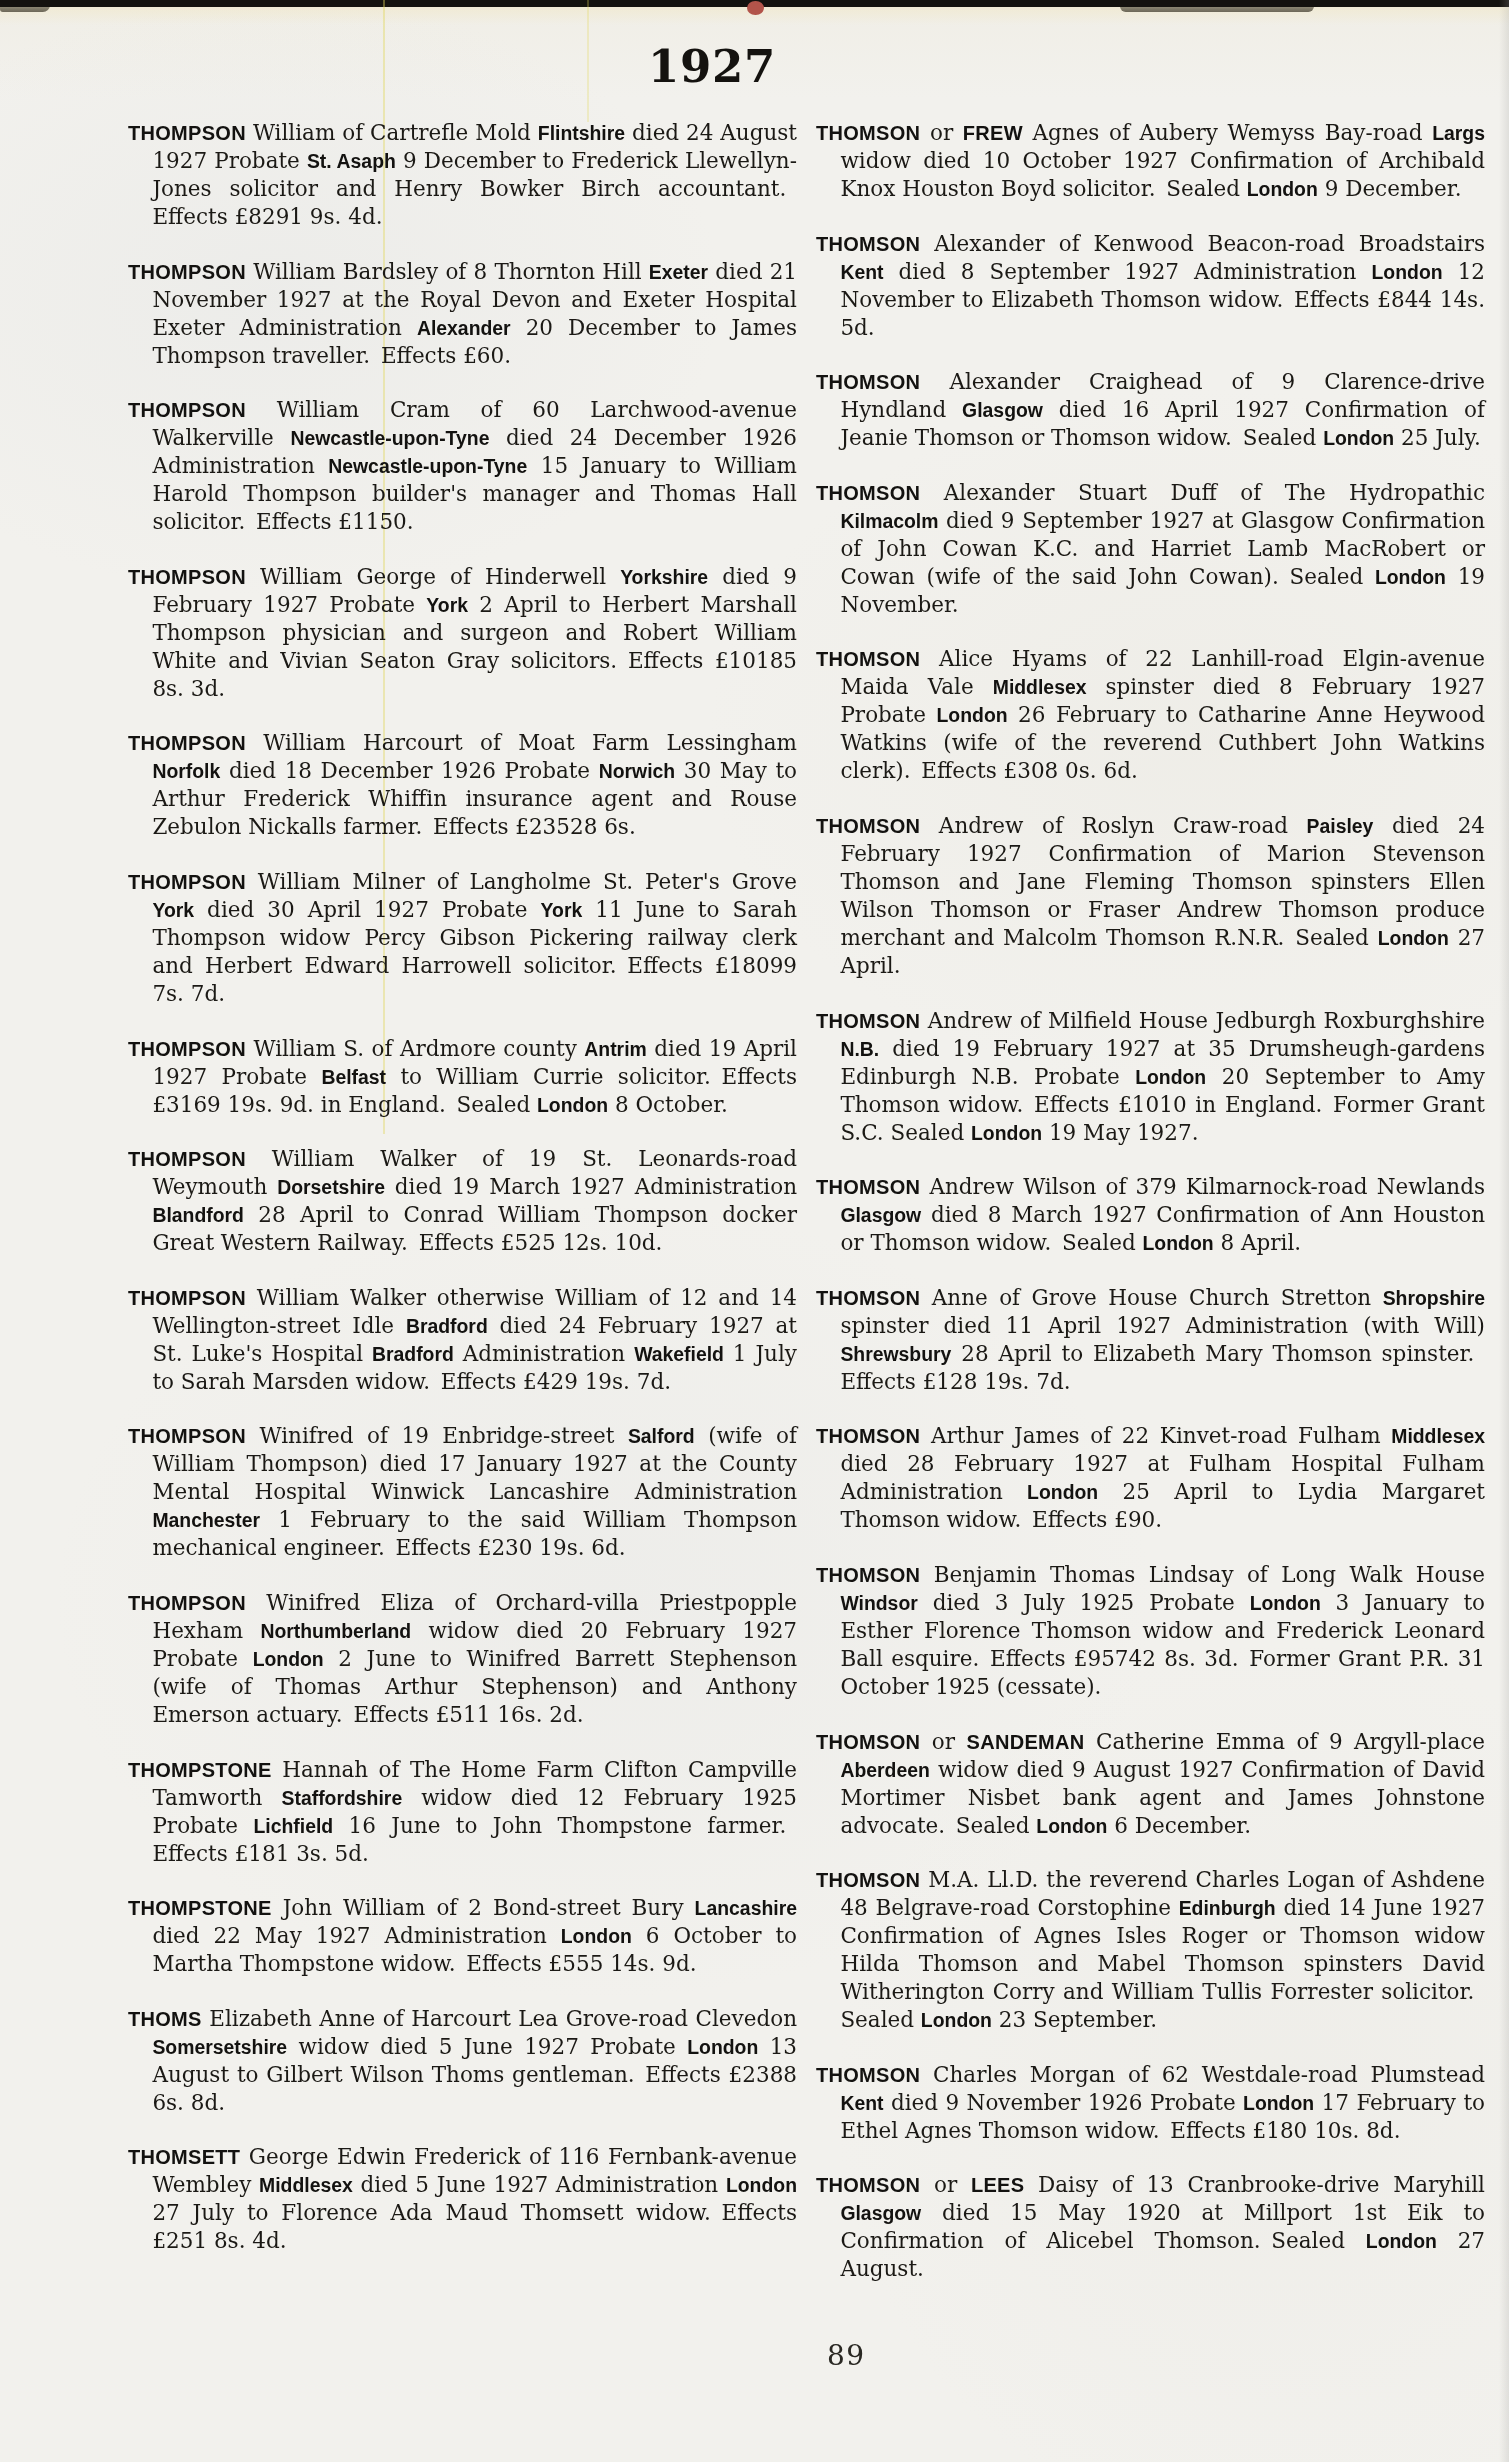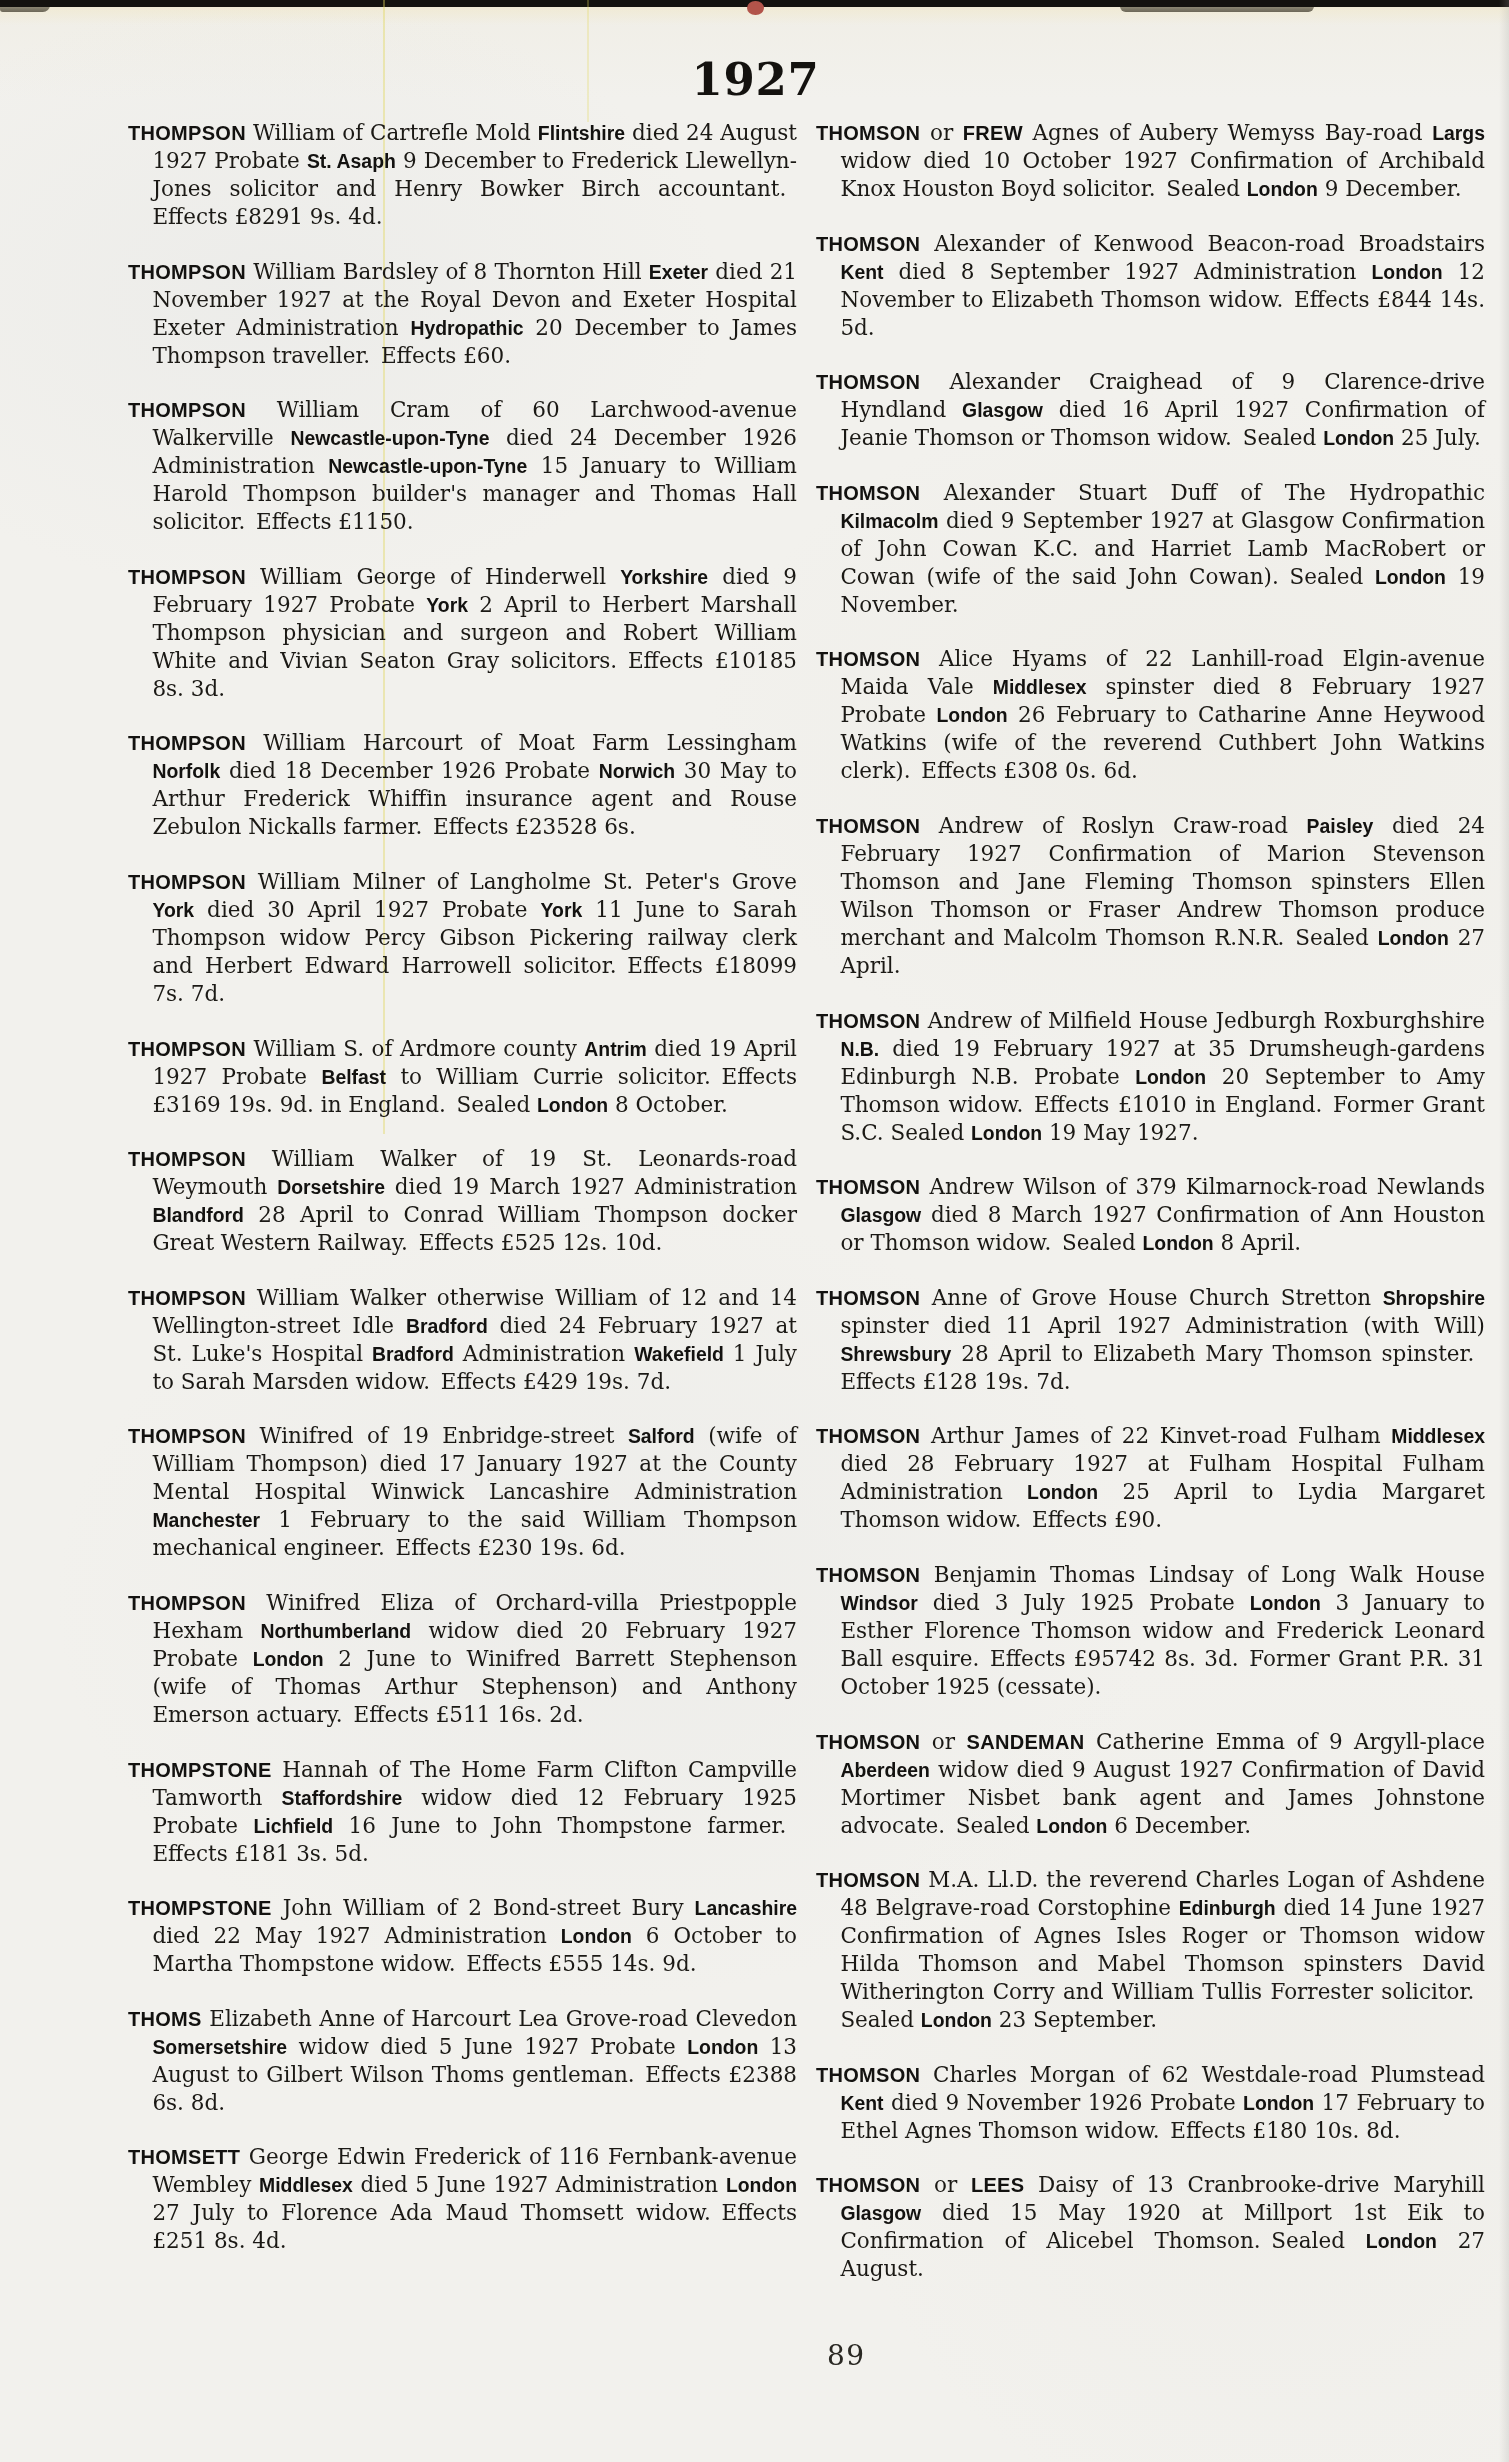--- a/index.html
+++ b/index.html
@@ -41,24 +41,24 @@
     border-radius:50%;
   }
   .fold-line{position:absolute;width:2.2px;}
   .fold-a{left:383px;top:0;height:1134px;background:rgba(226,215,90,0.40);}
   .fold-b{left:587px;top:0;height:122px;background:rgba(226,215,90,0.28);}
   .right-edge-shade{
     position:absolute;right:0;top:0;width:11.5px;height:2462px;
     background:linear-gradient(90deg, rgba(160,160,158,0) 0%, rgba(160,160,158,0.25) 100%);
   }
   .year{
-    position:absolute;left:648px;top:53px;width:215px;
+    position:absolute;left:648px;top:40px;width:215px;
     font-family:"DejaVu Serif", serif;
     font-weight:700;font-size:45px;letter-spacing:0.7px;
-    color:#14120f;text-align:center;
+    color:#14120f;text-align:left;
   }
   .col{
     position:absolute;top:119px;width:669px;
     font-size:21.5px;line-height:28px;
     text-align:justify;color:#1b1915;
   }
   .col-left{left:128px;}
   .col-right{left:816px;}
   .entry{
     margin:0 0 26.6px 0;
@@ -89,21 +89,21 @@
   <div class="cream-band"></div>
   <div class="ink-dot" style="background: rgb(178, 84, 74);"></div>
   <div class="fold-line fold-a"></div>
   <div class="fold-line fold-b"></div>
   <div class="right-edge-shade"></div>
 
   <div class="year">1927</div>
 
   <div class="col col-left" id="col-left">
       <p class="entry"><span class="seg-s">THOMPSON</span><span class="seg-n"> William of Cartrefle Mold </span><span class="seg-b">Flintshire</span><span class="seg-n"> died 24 August 1927 Probate </span><span class="seg-b">St. Asaph</span><span class="seg-n"> 9 December to Frederick Llewellyn-Jones solicitor and Henry Bowker Birch accountant. Effects £8291 9s. 4d.</span></p>
-      <p class="entry"><span class="seg-s">THOMPSON</span><span class="seg-n"> William Bardsley of 8 Thornton Hill </span><span class="seg-b">Exeter</span><span class="seg-n"> died 21 November 1927 at the Royal Devon and Exeter Hospital Exeter Administration </span><span class="seg-b">Hydropathic</span><span class="seg-n"> 20 December to James Thompson traveller. Effects £60.</span></p>
+      <p class="entry"><span class="seg-s">THOMPSON</span><span class="seg-n"> William Bardsley of 8 Thornton Hill </span><span class="seg-b">Exeter</span><span class="seg-n"> died 21 November 1927 at the Royal Devon and Exeter Hospital Exeter Administration </span><span class="seg-b">Alexander</span><span class="seg-n"> 20 December to James Thompson traveller. Effects £60.</span></p>
       <p class="entry"><span class="seg-s">THOMPSON</span><span class="seg-n"> William Cram of 60 Larchwood-avenue Walkerville </span><span class="seg-b">Newcastle-upon-Tyne</span><span class="seg-n"> died 24 December 1926 Administration </span><span class="seg-b">Newcastle-upon-Tyne</span><span class="seg-n"> 15 January to William Harold Thompson builder's manager and Thomas Hall solicitor. Effects £1150.</span></p>
       <p class="entry"><span class="seg-s">THOMPSON</span><span class="seg-n"> William George of Hinderwell </span><span class="seg-b">Yorkshire</span><span class="seg-n"> died 9 February 1927 Probate </span><span class="seg-b">York</span><span class="seg-n"> 2 April to Herbert Marshall Thompson physician and surgeon and Robert William White and Vivian Seaton Gray solicitors. Effects £10185 8s. 3d.</span></p>
       <p class="entry"><span class="seg-s">THOMPSON</span><span class="seg-n"> William Harcourt of Moat Farm Lessingham </span><span class="seg-b">Norfolk</span><span class="seg-n"> died 18 December 1926 Probate </span><span class="seg-b">Norwich</span><span class="seg-n"> 30 May to Arthur Frederick Whiffin insurance agent and Rouse Zebulon Nickalls farmer. Effects £23528 6s.</span></p>
       <p class="entry"><span class="seg-s">THOMPSON</span><span class="seg-n"> William Milner of Langholme St. Peter's Grove </span><span class="seg-b">York</span><span class="seg-n"> died 30 April 1927 Probate </span><span class="seg-b">York</span><span class="seg-n"> 11 June to Sarah Thompson widow Percy Gibson Pickering railway clerk and Herbert Edward Harrowell solicitor. Effects £18099 7s. 7d.</span></p>
       <p class="entry"><span class="seg-s">THOMPSON</span><span class="seg-n"> William S. of Ardmore county </span><span class="seg-b">Antrim</span><span class="seg-n"> died 19 April 1927 Probate </span><span class="seg-b">Belfast</span><span class="seg-n"> to William Currie solicitor. Effects £3169 19s. 9d. in England. Sealed </span><span class="seg-b">London</span><span class="seg-n"> 8 October.</span></p>
       <p class="entry"><span class="seg-s">THOMPSON</span><span class="seg-n"> William Walker of 19 St. Leonards-road Weymouth </span><span class="seg-b">Dorsetshire</span><span class="seg-n"> died 19 March 1927 Administration </span><span class="seg-b">Blandford</span><span class="seg-n"> 28 April to Conrad William Thompson docker Great Western Railway. Effects £525 12s. 10d.</span></p>
       <p class="entry"><span class="seg-s">THOMPSON</span><span class="seg-n"> William Walker otherwise William of 12 and 14 Wellington-street Idle </span><span class="seg-b">Bradford</span><span class="seg-n"> died 24 February 1927 at St. Luke's Hospital </span><span class="seg-b">Bradford</span><span class="seg-n"> Administration </span><span class="seg-b">Wakefield</span><span class="seg-n"> 1 July to Sarah Marsden widow. Effects £429 19s. 7d.</span></p>
       <p class="entry"><span class="seg-s">THOMPSON</span><span class="seg-n"> Winifred of 19 Enbridge-street </span><span class="seg-b">Salford</span><span class="seg-n"> (wife of William Thompson) died 17 January 1927 at the County Mental Hospital Winwick Lancashire Administration </span><span class="seg-b">Manchester</span><span class="seg-n"> 1 February to the said William Thompson mechanical engineer. Effects £230 19s. 6d.</span></p>
       <p class="entry"><span class="seg-s">THOMPSON</span><span class="seg-n"> Winifred Eliza of Orchard-villa Priestpopple Hexham </span><span class="seg-b">Northumberland</span><span class="seg-n"> widow died 20 February 1927 Probate </span><span class="seg-b">London</span><span class="seg-n"> 2 June to Winifred Barrett Stephenson (wife of Thomas Arthur Stephenson) and Anthony Emerson actuary. Effects £511 16s. 2d.</span></p>
       <p class="entry"><span class="seg-s">THOMPSTONE</span><span class="seg-n"> Hannah of The Home Farm Clifton Campville Tamworth </span><span class="seg-b">Staffordshire</span><span class="seg-n"> widow died 12 February 1925 Probate </span><span class="seg-b">Lichfield</span><span class="seg-n"> 16 June to John Thompstone farmer. Effects £181 3s. 5d.</span></p>

